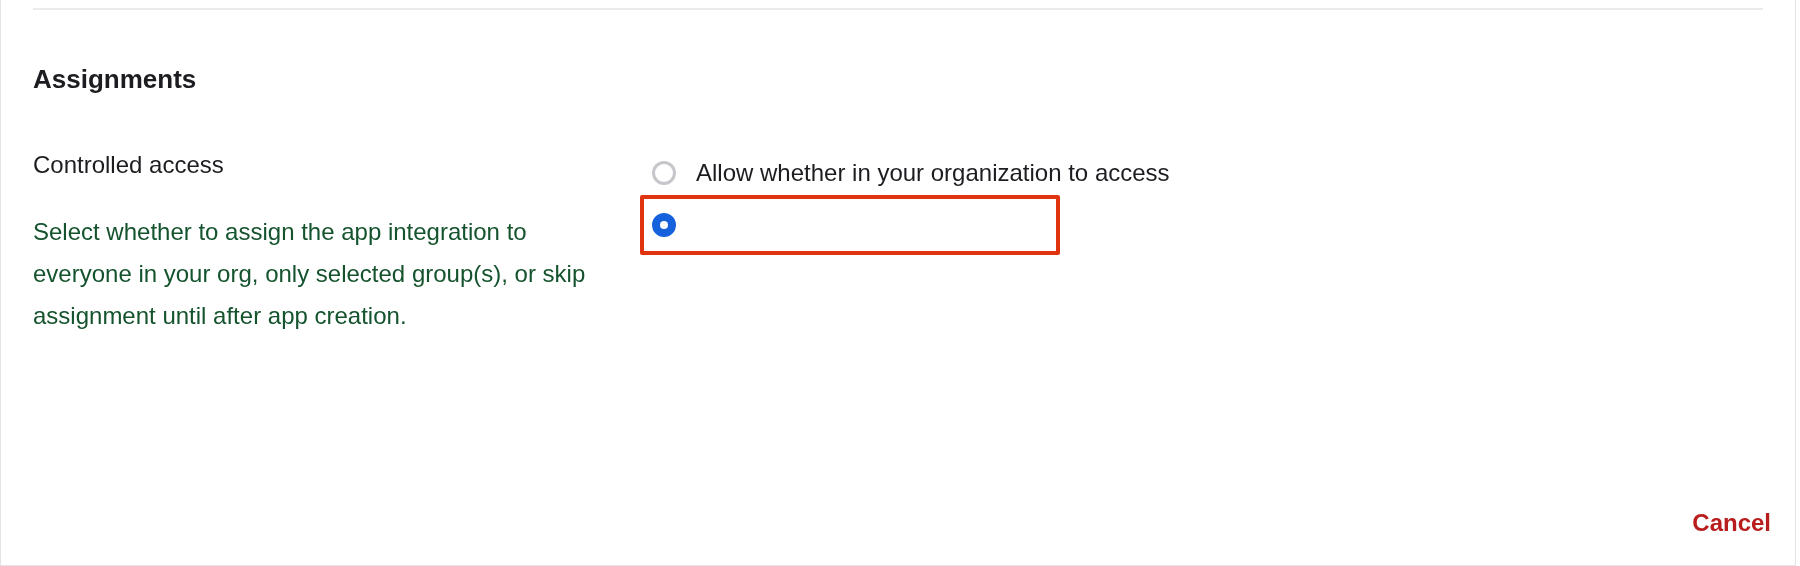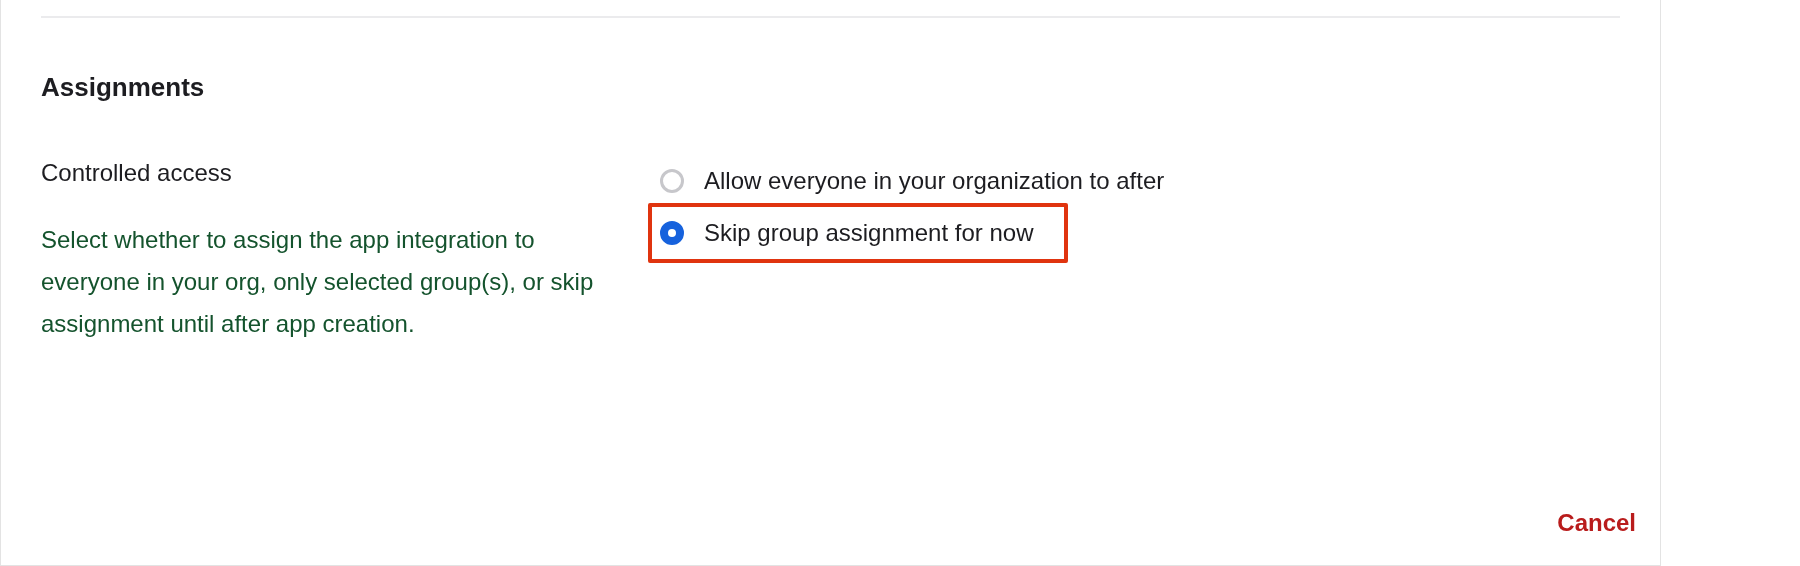--- a/index.html
+++ b/index.html
@@ -4,26 +4,26 @@
 <style>
   * { box-sizing: border-box; margin: 0; padding: 0; }
   html, body {
     width: 1800px;
     height: 566px;
     font-family: -apple-system, BlinkMacSystemFont, "Segoe UI", Helvetica, Arial, sans-serif;
     background: #ffffff;
     color: #1d1d21;
   }
   .panel {
-    width: 1661px;
+    width: 1796px;
     height: 566px;
     border: 1px solid #e3e3e3;
     border-top: none;
     position: relative;
-    padding: 16px;
+    padding: 8px;
   }
   .top-rule {
     height: 2px;
     margin: 0 24px;
     border-top: 2px solid #ebebed;
   }
   .section-title {
     font-size: 26px;
     font-weight: 700;
     color: #1d1d21;
@@ -148,28 +148,27 @@
     <div class="left-col">
       <div class="subheading">Controlled access</div>
       <div class="description">Select whether to assign the app integration to everyone in your org, only selected group(s), or skip assignment until after app creation.</div>
     </div>
 
     <div class="right-col">
       <div class="radio-list">
 
         <label class="radio-item">
           <span class="radio-circle"></span>
-          <span class="radio-label">Allow everyone in your organization to after</span>
+          <span class="radio-label">Allow whether in your organization to access</span>
         </label>
 
 
         <div class="highlight-box">
           <label class="radio-item" style="padding:0;">
             <span class="radio-circle selected"></span>
-            <span class="radio-label">Skip group assignment for now</span>
           </label>
         </div>
 
       </div>
     </div>
   </div>
 
   <div class="footer">
     <button class="cancel-link">Cancel</button>
   </div>

